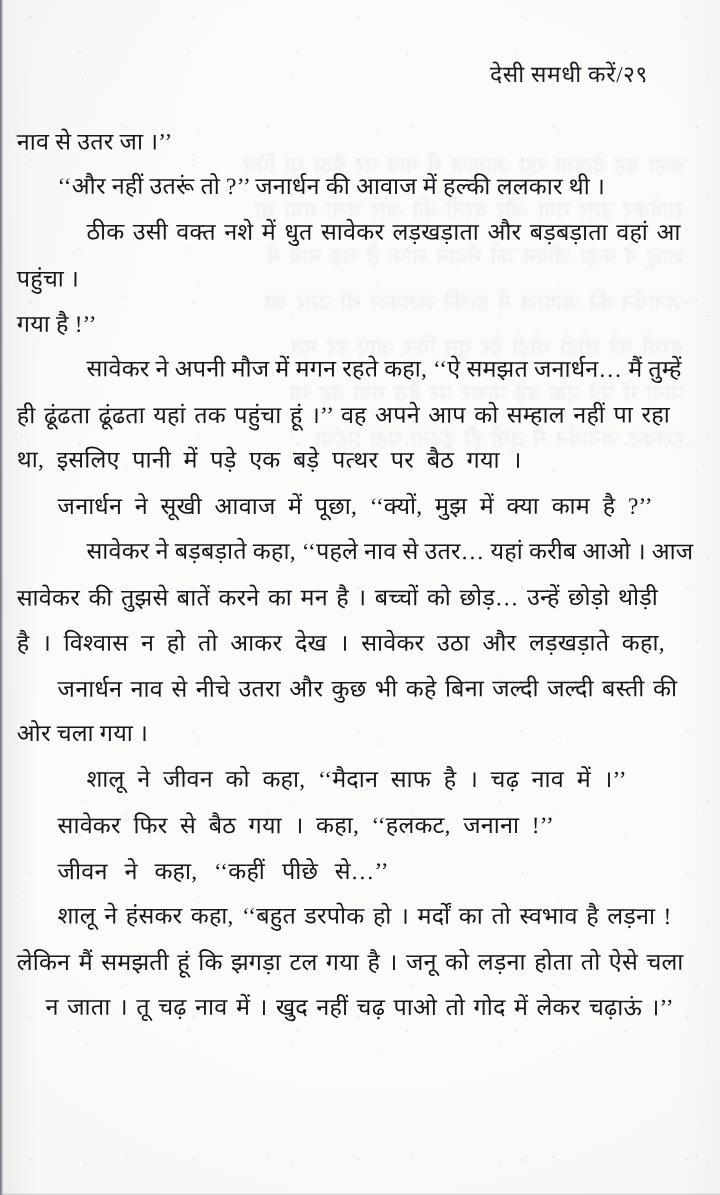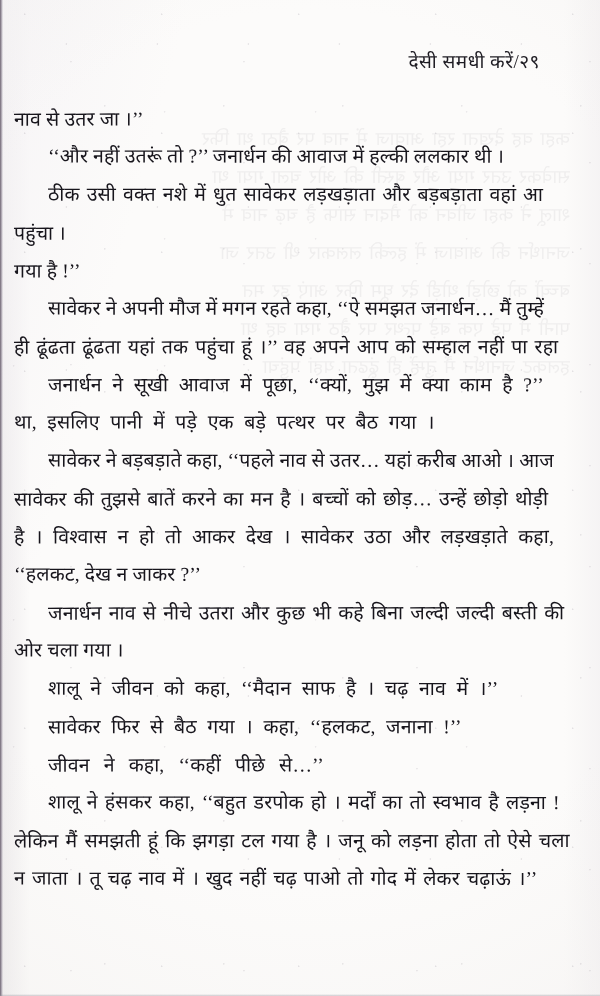--- a/index.html
+++ b/index.html
@@ -94,21 +94,21 @@
   
   .line.indent  { padding-left: 34px; }
   .line.just    { word-spacing: 2.0px; }
   .line.just-w  { word-spacing: 5.5px; }
   .line.just-ww { word-spacing: 9px; }
 
   
   .j1 { transform: translateY(0.4px) rotate(-0.06deg); }
   .j2 { transform: translateY(-0.3px) rotate(0.05deg); }
   .j3 { transform: translateY(0.25px) rotate(-0.03deg); }
-  .j4 { transform: translateY(-0.2px) rotate(0.04deg); }
+  .j4 { transform: translateY(-0.2px) rotate(0.04deg); margin-left: 24px; }
 
   
   .speckle {
     position: absolute;
     inset: 0;
     pointer-events: none;
     opacity: 0.5;
     background-image:
       radial-gradient(circle at 18% 12%, rgba(120,112,126,0.35) 0.5px, transparent 1.2px),
       radial-gradient(circle at 73% 27%, rgba(120,112,126,0.3) 0.5px, transparent 1.2px),
@@ -138,26 +138,25 @@
   <div class="running-head">देसी समधी करें/२९</div>
 
   <div class="body-block">
     <div class="line j1">नाव से उतर जा ।’’</div>
     <div class="line indent j2">‘‘और नहीं उतरूं तो  ?’’ जनार्धन की आवाज में हल्की ललकार थी ।</div>
     <div class="line indent just j4">ठीक उसी वक्त नशे में धुत सावेकर लड़खड़ाता और बड़बड़ाता वहां आ</div>
     <div class="line j1">पहुंचा ।</div>
     <div class="line j3">गया है !’’</div>
     <div class="line indent j4">सावेकर ने अपनी मौज में मगन रहते कहा, ‘‘ऐ समझत जनार्धन… मैं तुम्हें</div>
     <div class="line just j1">ही ढूंढता ढूंढता यहां तक पहुंचा हूं ।’’ वह अपने आप को सम्हाल नहीं पा रहा</div>
+    <div class="line just-w j2">था, इसलिए पानी में पड़े एक बड़े पत्थर पर बैठ गया ।</div>
     <div class="line indent just-w j3">जनार्धन ने सूखी आवाज में पूछा, ‘‘क्यों, मुझ में क्या काम है  ?’’</div>
-    <div class="line just-w j2">था, इसलिए पानी में पड़े एक बड़े पत्थर पर बैठ गया ।</div>
     <div class="line indent j4">सावेकर ने बड़बड़ाते कहा, ‘‘पहले नाव से उतर… यहां करीब आओ । आज</div>
     <div class="line just j1">सावेकर की तुझसे बातें करने का मन है । बच्चों को छोड़… उन्हें छोड़ो थोड़ी</div>
     <div class="line just-w j3">है । विश्वास न हो तो आकर देख । सावेकर उठा और लड़खड़ाते कहा,</div>
-    <div class="line j4">‘‘हलकट, देख न जाकर  ?’’</div>
     <div class="line indent just j1">जनार्धन नाव से नीचे उतरा और कुछ भी कहे बिना जल्दी जल्दी बस्ती की</div>
     <div class="line j2">ओर चला गया ।</div>
     <div class="line indent just-w j4">शालू ने जीवन को कहा, ‘‘मैदान साफ है । चढ़ नाव में ।’’</div>
     <div class="line indent just-w j3">सावेकर फिर से बैठ गया । कहा, ‘‘हलकट, जनाना !’’</div>
     <div class="line indent just-ww j1">जीवन ने कहा, ‘‘कहीं पीछे से…’’</div>
     <div class="line indent just j2">शालू ने हंसकर कहा, ‘‘बहुत डरपोक हो । मर्दों का तो स्वभाव है लड़ना !</div>
     <div class="line just j3">लेकिन मैं समझती हूं कि झगड़ा टल गया है । जनू को लड़ना होता तो ऐसे चला</div>
     <div class="line just j4">न जाता । तू चढ़ नाव में । खुद नहीं चढ़ पाओ तो गोद में लेकर चढ़ाऊं ।’’</div>
   </div>
 

